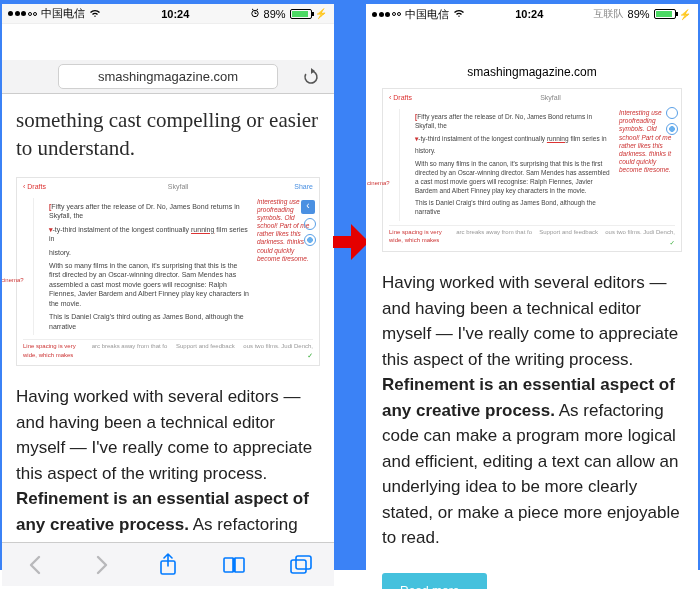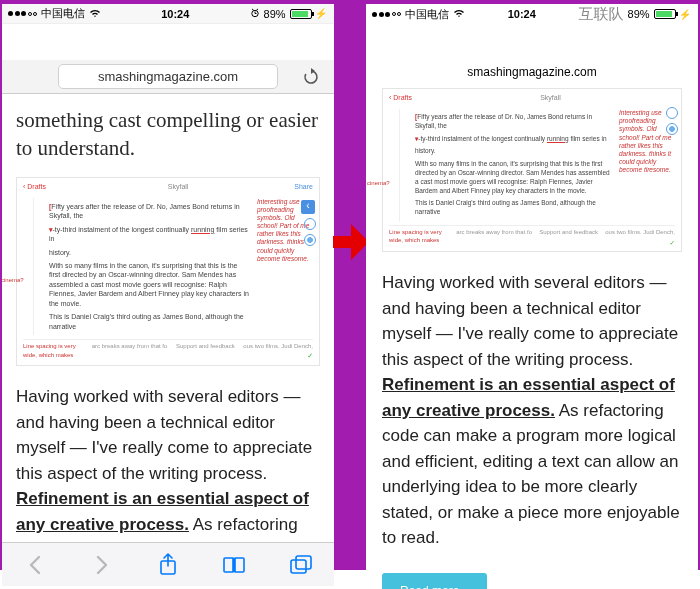--- a/index.html
+++ b/index.html
@@ -8,21 +8,21 @@
     background: #fff;
     width: 700px;
     height: 589px;
     position: relative;
     overflow: hidden;
   }
   .stage {
     width: 700px;
     height: 570px;
     position: relative;
-    background: #a21caf;
+    background: #3b82f6;
   }
   .phone {
     position: absolute;
     width: 332px;
     top: 4px;
     background: #fff;
   }
   .phone.left  { left: 2px;  }
   .phone.right { left: 366px; }
   
@@ -131,21 +131,21 @@
   .phone.left .doc .circ.c1{ top:40px;}
   .phone.left .doc .circ.c2{ top:56px;}
   
   .phone.right .doc{ font-size:6.5px; }
   .phone.right .doc .circ.c1{ top:18px;}
   .phone.right .doc .circ.c2{ top:34px;}
   
   .para{
     font-size:17px; color:#222; line-height:1.5;
   }
-  .para b{ font-weight:700;text-decoration:underline; }
+  .para b{ font-weight:700; }
   
   .toolbar{
     position:absolute; left:0; right:0; bottom:0; height:44px;
     background:#f5f5f7; border-top:1px solid #ccc;
     display:flex; justify-content:space-around; align-items:center;
   }
   .tb-icon{ width:24px; height:24px; color:#007aff; display:flex; align-items:center; justify-content:center;}
   .tb-icon.dis{ color:#b8b8bb; }
   
   .readmore{
@@ -312,21 +312,21 @@
         </div>
         <span>中国电信</span>
         <span>
           <svg width="12" height="10" viewBox="0 0 12 10">
               <path d="M6 9 L7 8 A1.4 1.4 0 0 0 5 8 Z M3 6 A4.2 4.2 0 0 1 9 6 L8 7 A2.8 2.8 0 0 0 4 7 Z M1 4 A7 7 0 0 1 11 4 L10 5 A5.6 5.6 0 0 0 2 5 Z" fill="#000"></path>
             </svg>
         </span>
       </div>
       <div style="font-weight:600">10:24</div>
       <div class="status-right">
-        <span style="font-size:15px;color:#888">互联队</span>
+        <span style="font-size:10px;color:#888">互联队</span>
 
         <span>89%</span>
         <div class="battery">
             <div class="fill"></div>
           </div>
         <span class="charge">⚡</span>
       </div>
     </div>
 
     <div class="url-bar">

